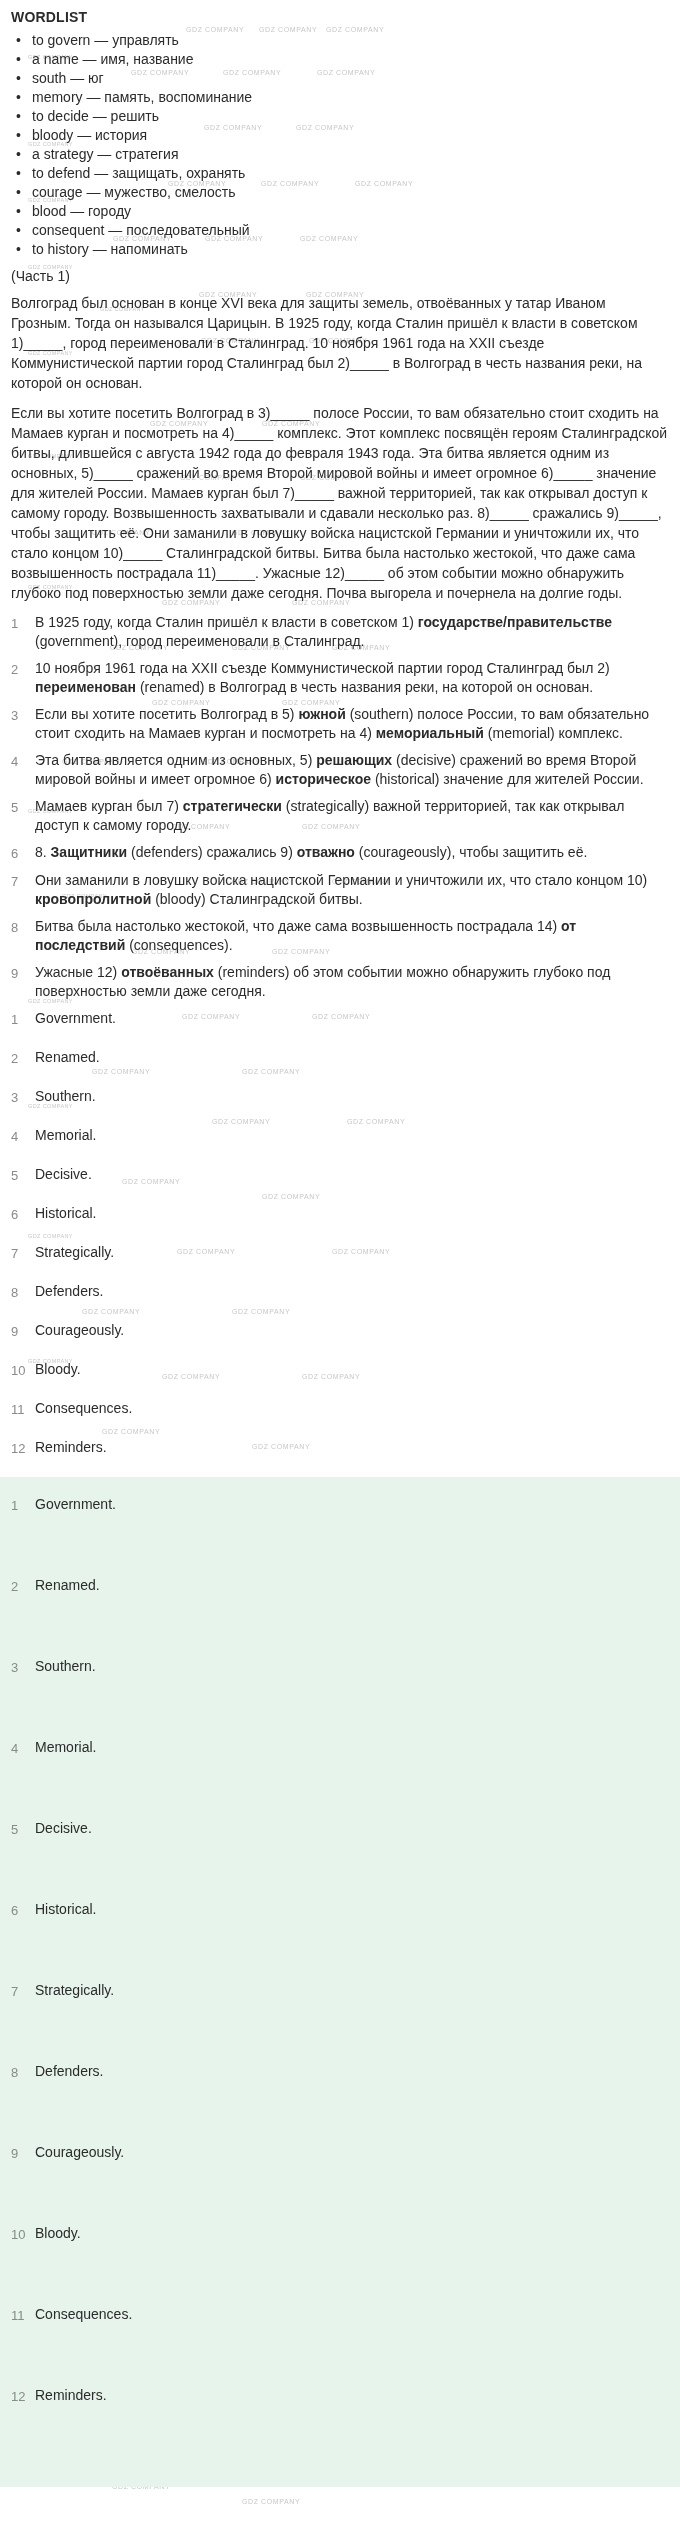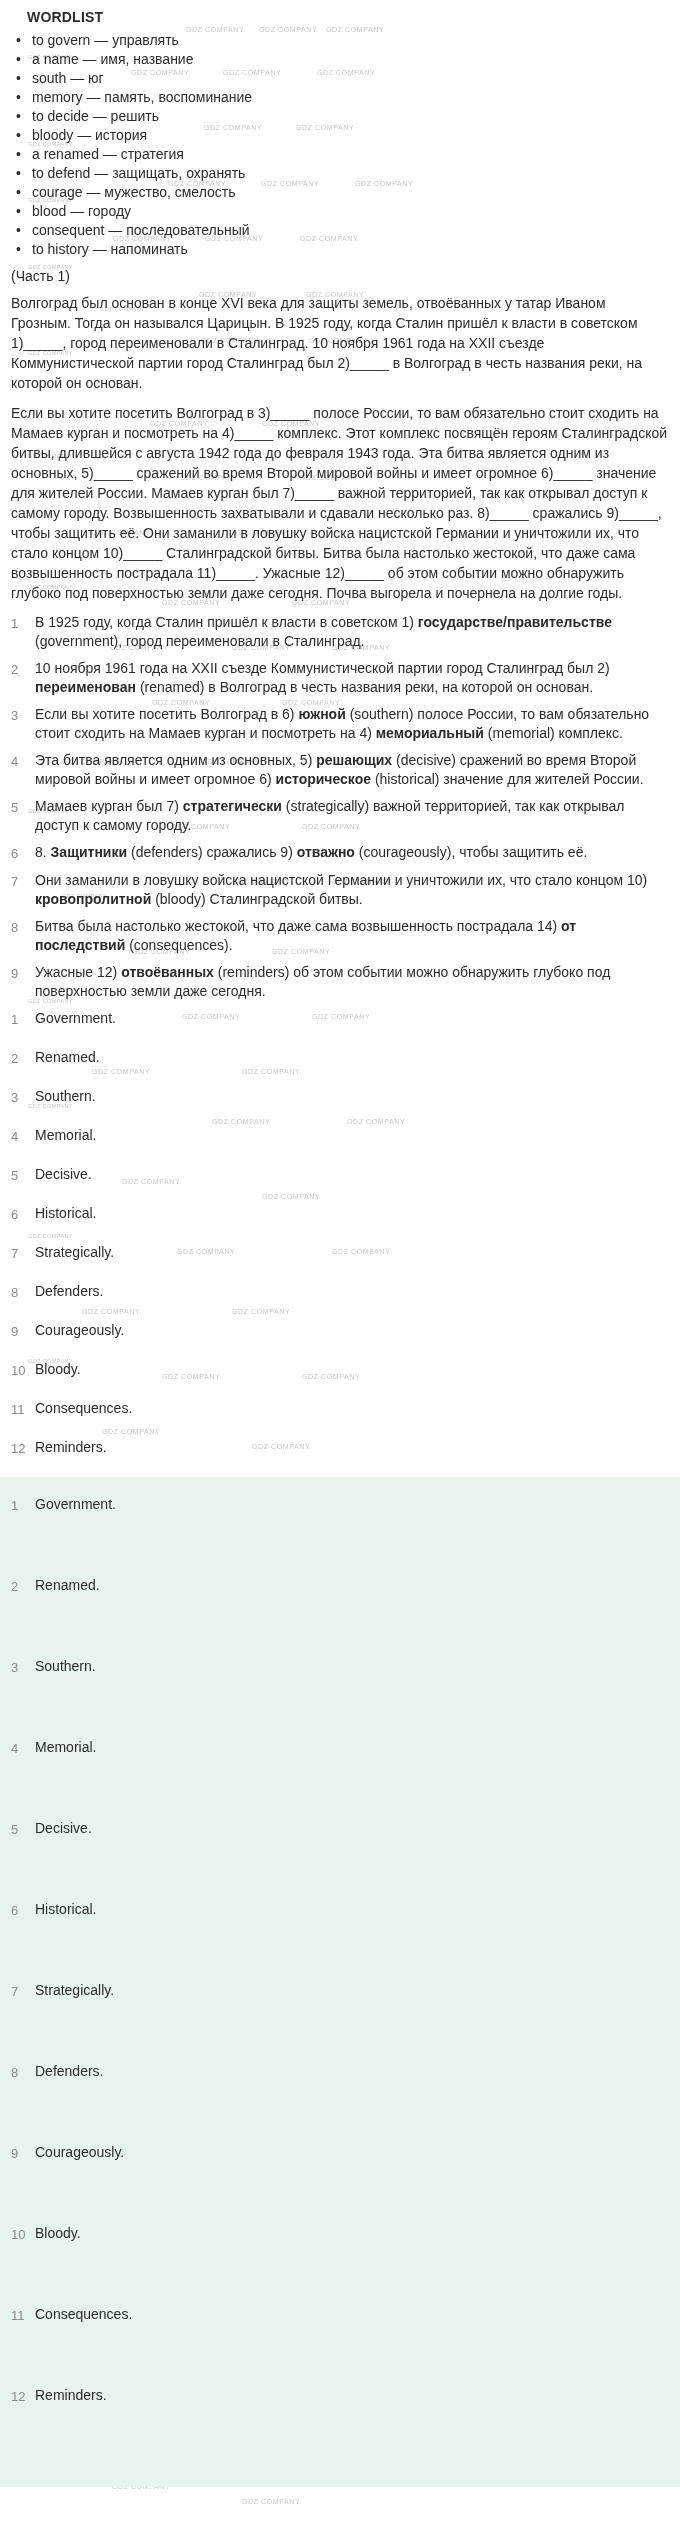--- a/index.html
+++ b/index.html
@@ -3,21 +3,21 @@
 <meta charset="utf-8">
 <style>
   html,body{margin:0;padding:0;background:#ffffff;}
   body{font-family:"Liberation Sans","DejaVu Sans",sans-serif;color:var(--text-color,#2b2b2b);}
   .page{position:relative;width:680px;height:2537px;overflow:hidden;background:#fff;margin:0;}
   .wm-layer{position:absolute;inset:0;z-index:0;pointer-events:none;}
   .wm{position:absolute;font-size:7px;letter-spacing:.6px;color:var(--watermark-color,#c7c7c7);white-space:nowrap;}
   .wm.sm{font-size:5.5px;letter-spacing:.4px;}
   .content{position:relative;z-index:1;padding:8px 11px 0;font-size:14px;}
   .intro{line-height:19px;margin:0 0 6px;}
-  .wordlist-title{font-weight:700;line-height:19px;margin:0 16px 4px;letter-spacing:.2px;}
+  .wordlist-title{font-weight:700;line-height:19px;margin:0 0 4px;letter-spacing:.2px;}
   ul.wordlist{list-style:none;margin:0 0 8px;padding:0;}
   ul.wordlist li{display:flex;line-height:19px;}
   .bullet{flex:none;width:16px;padding-left:5px;}
   .article-title{font-weight:700;font-size:14.5px;line-height:19px;color:var(--title-color,#553333);margin:0 0 2px;}
   .article-part{line-height:18px;margin:0 0 8px;}
   .para{line-height:20px;margin:0 0 10px;}
   .exp-list{margin:2px 0 6px;}
   .exp{display:flex;line-height:19px;margin:0 0 8px;}
   .num{flex:none;width:24px;color:var(--number-color,#8a8a8a);font-size:13px;padding-top:1px;}
   .exp-text{flex:1;}
@@ -169,21 +169,21 @@
       <li>
           <span class="bullet">•</span>
           <span>to decide — решить</span>
         </li>
       <li>
           <span class="bullet">•</span>
           <span>bloody — история</span>
         </li>
       <li>
           <span class="bullet">•</span>
-          <span>a renamed — стратегия</span>
+          <span>a strategy — стратегия</span>
         </li>
       <li>
           <span class="bullet">•</span>
           <span>to defend — защищать, охранять</span>
         </li>
       <li>
           <span class="bullet">•</span>
           <span>courage — мужество, смелость</span>
         </li>
       <li>
@@ -209,21 +209,21 @@
       <div class="exp">
           <span class="num">1</span>
           <span class="exp-text"><span>В 1925 году, когда Сталин пришёл к власти в советском 1) </span><span class="b">государстве/правительстве</span><span> (government), город переименовали в Сталинград.</span></span>
         </div>
       <div class="exp">
           <span class="num">2</span>
           <span class="exp-text"><span>10 ноября 1961 года на XXII съезде Коммунистической партии город Сталинград был 2) </span><span class="b">переименован</span><span> (renamed) в Волгоград в честь названия реки, на которой он основан.</span></span>
         </div>
       <div class="exp">
           <span class="num">3</span>
-          <span class="exp-text"><span>Если вы хотите посетить Волгоград в 6) </span><span class="b">южной</span><span> (southern) полосе России, то вам обязательно стоит сходить на Мамаев курган и посмотреть на 4) </span><span class="b">мемориальный</span><span> (memorial) комплекс.</span></span>
+          <span class="exp-text"><span>Если вы хотите посетить Волгоград в 5) </span><span class="b">южной</span><span> (southern) полосе России, то вам обязательно стоит сходить на Мамаев курган и посмотреть на 4) </span><span class="b">мемориальный</span><span> (memorial) комплекс.</span></span>
         </div>
       <div class="exp">
           <span class="num">4</span>
           <span class="exp-text"><span>Эта битва является одним из основных, 5) </span><span class="b">решающих</span><span> (decisive) сражений во время Второй мировой войны и имеет огромное 6) </span><span class="b">историческое</span><span> (historical) значение для жителей России.</span></span>
         </div>
       <div class="exp">
           <span class="num">5</span>
           <span class="exp-text"><span>Мамаев курган был 7) </span><span class="b">стратегически</span><span> (strategically) важной территорией, так как открывал доступ к самому городу.</span></span>
         </div>
       <div class="exp">

